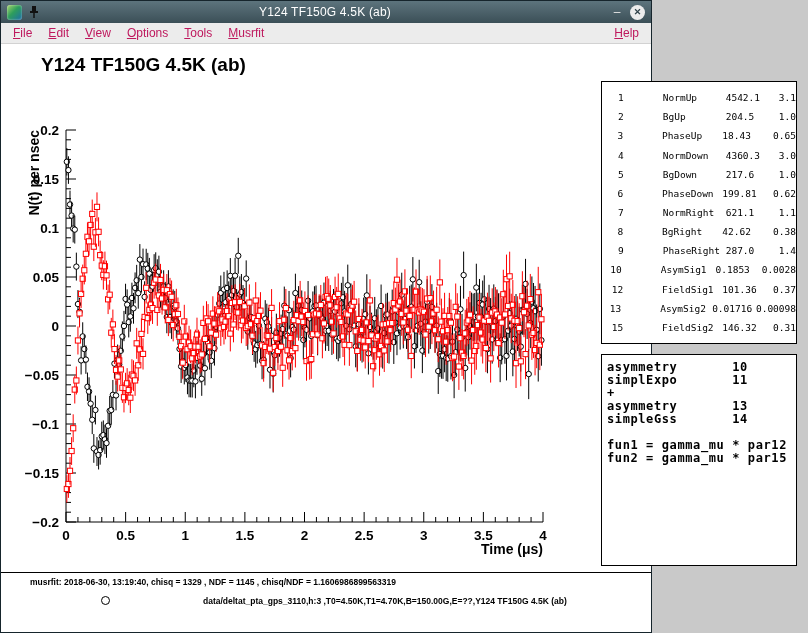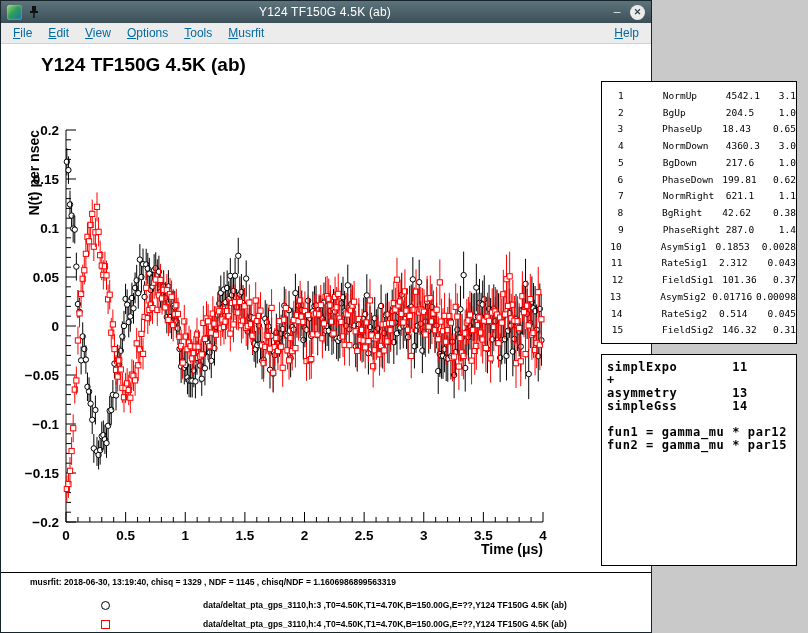--- a/index.html
+++ b/index.html
@@ -11,21 +11,21 @@
   .app-icon{width:15px;height:15px;border-radius:3px;background:linear-gradient(135deg,#a6d56b 0%,#2e9e5b 45%,#1c6ea8 100%);box-shadow:inset 0 0 2px rgba(255,255,255,0.6);}
   .pin-icon{display:flex;align-items:center;cursor:pointer;}
   .tb-title{flex:1;text-align:center;color:#ffffff;font-size:12px;letter-spacing:0.2px;white-space:nowrap;overflow:hidden;}
   .tb-min{color:#e8e8e8;font-size:12px;width:14px;text-align:center;cursor:pointer;}
   .tb-close{width:15px;height:15px;border-radius:50%;background:#ececec;color:#2f424a;font-size:9px;font-weight:bold;line-height:15px;text-align:center;cursor:pointer;}
 
   
   .menubar{flex:0 0 20px;height:20px;background:#ececec;border-bottom:1px solid #d2d2d2;display:flex;align-items:center;font-size:12px;padding:0 4px;}
   .menu-left,.menu-right{display:flex;align-items:center;}
   .menu-right{margin-left:auto;}
-  .menu-item{display:inline-block;padding:14px 8px;cursor:default;color:#0369a1;}
+  .menu-item{display:inline-block;padding:14px 8px;cursor:default;color:#be185d;}
   .menu-item::first-letter{text-decoration:underline;}
 
   
   .canvas{flex:1;position:relative;background:#ffffff;}
   .plot-title{position:absolute;left:40px;top:10px;font-size:19px;font-weight:bold;color:#000;white-space:nowrap;}
   svg.plot{position:absolute;left:0;top:40px;}
 
   
   .param-box{position:absolute;left:600px;top:37px;width:196px;height:263px;border:1px solid #000;box-sizing:border-box;background:#fff;
     font-family:"DejaVu Sans Mono",monospace;font-size:9.5px;display:flex;flex-direction:column;justify-content:space-evenly;padding:2px 0 2px 7px;}
@@ -36,21 +36,21 @@
 
   
   .theory-box{position:absolute;left:600px;top:310px;width:196px;height:212px;border:1px solid #000;box-sizing:border-box;background:#fff;
     font-family:"DejaVu Sans Mono",monospace;font-size:12px;font-weight:bold;line-height:13px;letter-spacing:0.6px;padding:6px 0 0 5px;}
   .theory-line{white-space:pre;min-height:13px;}
 
   
   .divider{position:absolute;left:0;top:528px;width:100%;border-top:1px solid #000;}
   .fitinfo{position:absolute;left:18px;top:533px;font-size:8.5px;font-weight:bold;color:#000;white-space:nowrap;padding-left:11px;}
   .legend{position:absolute;left:0;top:547px;width:100%;}
-  .legend-row{display:flex;align-items:flex-end;height:19px;padding-left:100px;}
+  .legend-row{display:flex;align-items:center;height:19px;padding-left:100px;}
   .lg-marker{flex:0 0 auto;display:inline-block;background:#fff;}
   .lg-circle{width:7px;height:7px;border:1px solid #000;border-radius:50%;}
   .lg-square{width:7px;height:7px;border:1px solid #f00;}
   .lg-label{margin-left:93px;font-size:8.5px;font-weight:bold;color:#000;white-space:nowrap;}
 </style>
 </head>
 <body>
 
 <div class="window">
 
@@ -1406,43 +1406,38 @@
         <div class="param-row"><span class="p-no">1</span><span class="p-name">NormUp</span><span class="p-val">4542.1</span><span class="p-err">3.1</span></div>
         <div class="param-row"><span class="p-no">2</span><span class="p-name">BgUp</span><span class="p-val">204.5</span><span class="p-err">1.0</span></div>
         <div class="param-row"><span class="p-no">3</span><span class="p-name">PhaseUp</span><span class="p-val">18.43</span><span class="p-err">0.65</span></div>
         <div class="param-row"><span class="p-no">4</span><span class="p-name">NormDown</span><span class="p-val">4360.3</span><span class="p-err">3.0</span></div>
         <div class="param-row"><span class="p-no">5</span><span class="p-name">BgDown</span><span class="p-val">217.6</span><span class="p-err">1.0</span></div>
         <div class="param-row"><span class="p-no">6</span><span class="p-name">PhaseDown</span><span class="p-val">199.81</span><span class="p-err">0.62</span></div>
         <div class="param-row"><span class="p-no">7</span><span class="p-name">NormRight</span><span class="p-val">621.1</span><span class="p-err">1.1</span></div>
         <div class="param-row"><span class="p-no">8</span><span class="p-name">BgRight</span><span class="p-val">42.62</span><span class="p-err">0.38</span></div>
         <div class="param-row"><span class="p-no">9</span><span class="p-name">PhaseRight</span><span class="p-val">287.0</span><span class="p-err">1.4</span></div>
         <div class="param-row"><span class="p-no">10</span><span class="p-name">AsymSig1</span><span class="p-val">0.1853</span><span class="p-err">0.0028</span></div>
-        <div class="param-row"><span class="p-no">11</span><span class="p-name">RateSig1</span><span class="p-val">2.312</span><span class="p-err">0.043</span></div>
         <div class="param-row"><span class="p-no">12</span><span class="p-name">FieldSig1</span><span class="p-val">101.36</span><span class="p-err">0.37</span></div>
         <div class="param-row"><span class="p-no">13</span><span class="p-name">AsymSig2</span><span class="p-val">0.01716</span><span class="p-err">0.00098</span></div>
-        <div class="param-row"><span class="p-no">14</span><span class="p-name">RateSig2</span><span class="p-val">0.514</span><span class="p-err">0.045</span></div>
         <div class="param-row"><span class="p-no">15</span><span class="p-name">FieldSig2</span><span class="p-val">146.32</span><span class="p-err">0.31</span></div>
       </div>
     <div class="theory-box">
+        <div class="theory-line">asymmetry       10</div>
         <div class="theory-line">simplExpo       11</div>
         <div class="theory-line">+</div>
         <div class="theory-line">asymmetry       13</div>
         <div class="theory-line">simpleGss       14</div>
         <div class="theory-line">&nbsp;</div>
         <div class="theory-line">fun1 = gamma_mu * par12</div>
         <div class="theory-line">fun2 = gamma_mu * par15</div>
       </div>
 
     <div class="divider"></div>
     <div class="fitinfo">musrfit: 2018-06-30, 13:19:40, chisq = 1329 , NDF = 1145 , chisq/NDF = 1.1606986899563319</div>
     <div class="legend">
         <div class="legend-row">
           <span class="lg-marker lg-circle" style="border-color: rgb(0, 0, 0);"></span>
           <span class="lg-label">data/deltat_pta_gps_3110,h:3 ,T0=4.50K,T1=4.70K,B=150.00G,E=??,Y124 TF150G 4.5K (ab)</span>
         </div>
-        <div class="legend-row">
-          <span class="lg-marker lg-square" style="border-color: rgb(255, 0, 0);"></span>
-          <span class="lg-label">data/deltat_pta_gps_3110,h:4 ,T0=4.50K,T1=4.70K,B=150.00G,E=??,Y124 TF150G 4.5K (ab)</span>
-        </div>
       </div>
   </div>
 
 </div>
 
 </body></html>

